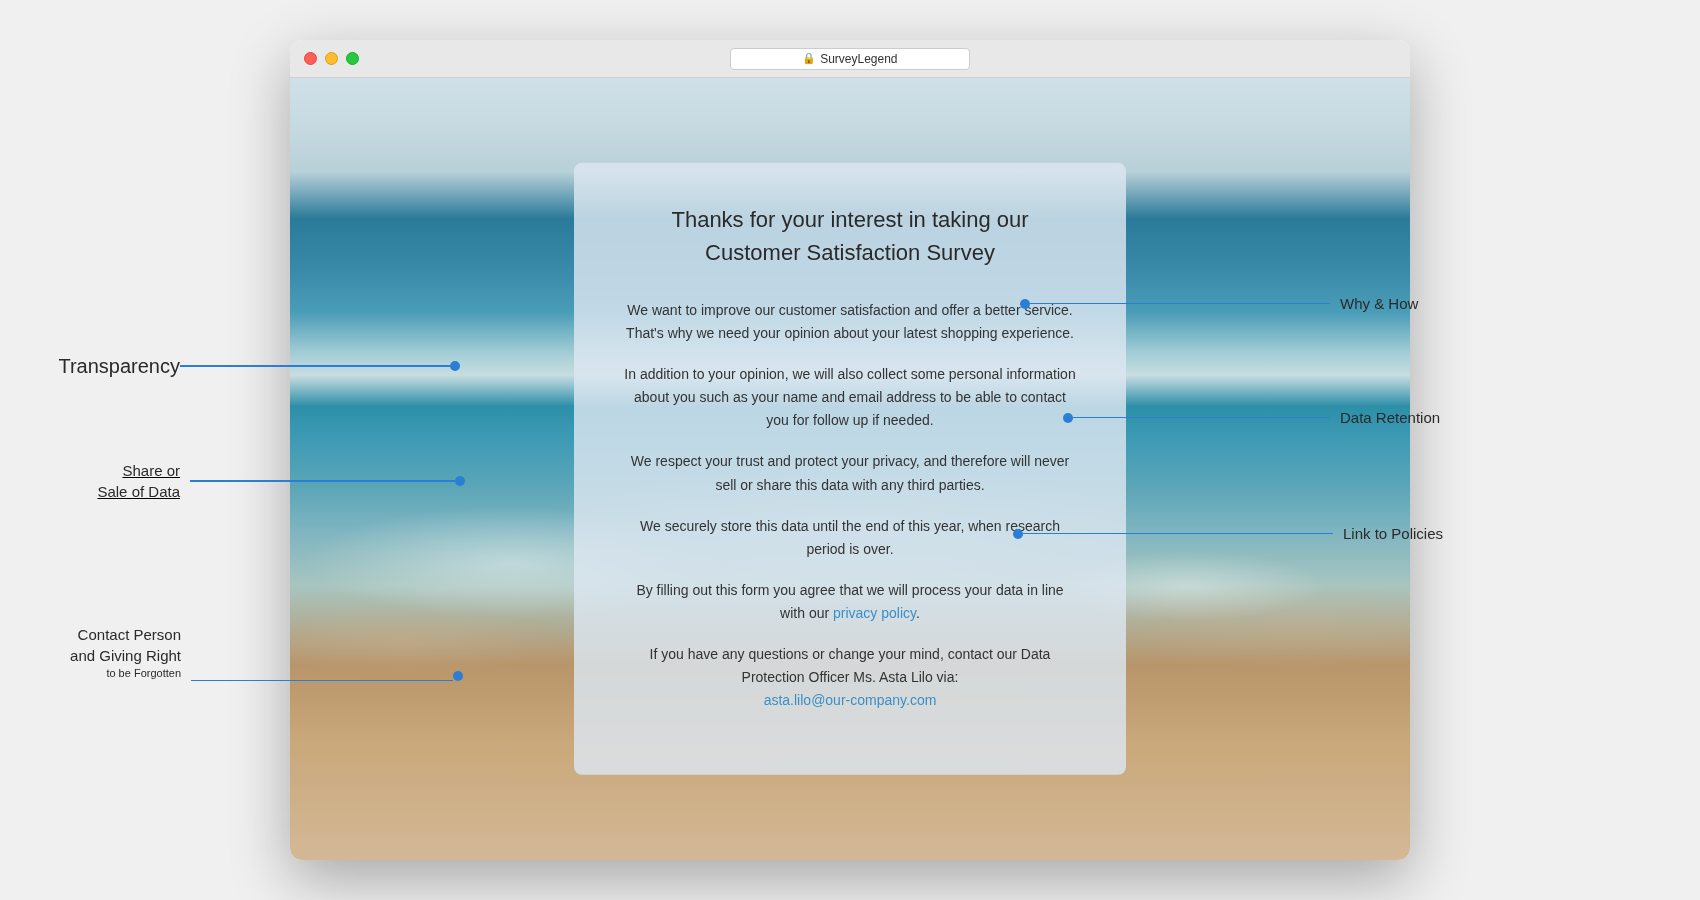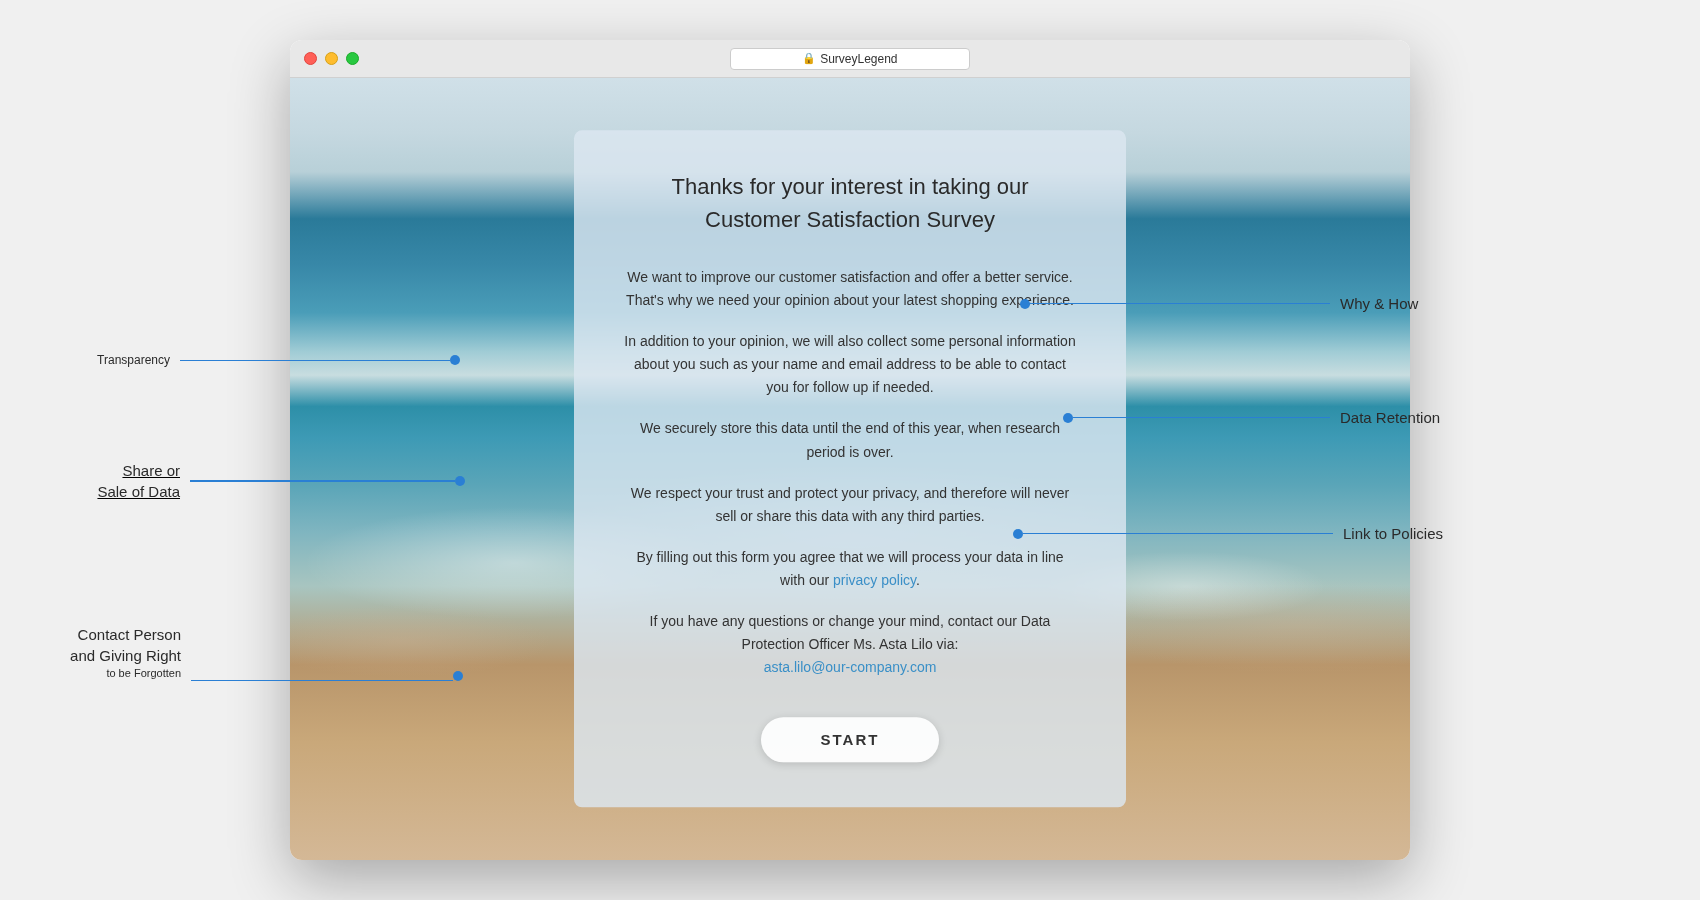--- a/index.html
+++ b/index.html
@@ -251,51 +251,50 @@
       <div class="survey-card">
         <div class="survey-title">
           <span>Thanks for your interest in taking our</span><br>
           <span>Customer Satisfaction Survey</span>
         </div>
 
         <p class="survey-body">We want to improve our customer satisfaction and offer a better service. That's why we need your opinion about your latest shopping experience.</p>
 
         <p class="survey-body">In addition to your opinion, we will also collect some personal information about you such as your name and email address to be able to contact you for follow up if needed.</p>
 
+        <p class="survey-body">We respect your trust and protect your privacy, and therefore will never sell or share this data with any third parties.</p>
+
         <p class="survey-body">We securely store this data until the end of this year, when research period is over.</p>
-
-        <p class="survey-body">We respect your trust and protect your privacy, and therefore will never sell or share this data with any third parties.</p>
 
         <p class="survey-body">
           <span>By filling out this form you agree that we will process your data in line with our</span>
           <a class="survey-link" href="#">privacy policy</a><span>.</span>
         </p>
 
         <p class="survey-body">
           <span>If you have any questions or change your mind, contact our Data Protection Officer Ms. Asta Lilo via:</span><br>
           <a class="survey-link" href="#">asta.lilo@our-company.com</a>
         </p>
 
-        <button class="start-btn">START</button>
       </div>
     </div>
   </div>
 
   <div class="annotation-container">
 
     <div class="ann" style="top: 293px; left: 1020px; align-items: center;">
       <div class="ann-dot"></div>
       <div class="ann-line" style="width: 300px;"></div>
       <span class="ann-label ann-label-right" style="margin-left: 10px; font-size: 15px;">Why &amp; How</span>
     </div>
 
     <div class="ann" style="top: 352px; right: calc(1700px - 460px); align-items: center; flex-direction: row-reverse;">
       <div class="ann-dot"></div>
       <div class="ann-line" style="width: 270px;"></div>
-      <span class="ann-label ann-label-left" style="margin-right: 10px; font-size: 12px; text-align: center;">Transparency</span>
+      <span class="ann-label ann-label-left" style="font-size: 20px; text-align: center;">Transparency</span>
     </div>
 
     <div class="ann" style="top: 407px; left: 1063px; align-items: center;">
       <div class="ann-dot"></div>
       <div class="ann-line" style="width: 257px;"></div>
       <span class="ann-label ann-label-right" style="margin-left: 10px; font-size: 15px;">Data Retention</span>
     </div>
 
     <div class="ann" style="top: 460px; right: calc(1700px - 465px); align-items: center; flex-direction: row-reverse; text-decoration: underline;">
       <div class="ann-dot"></div>

